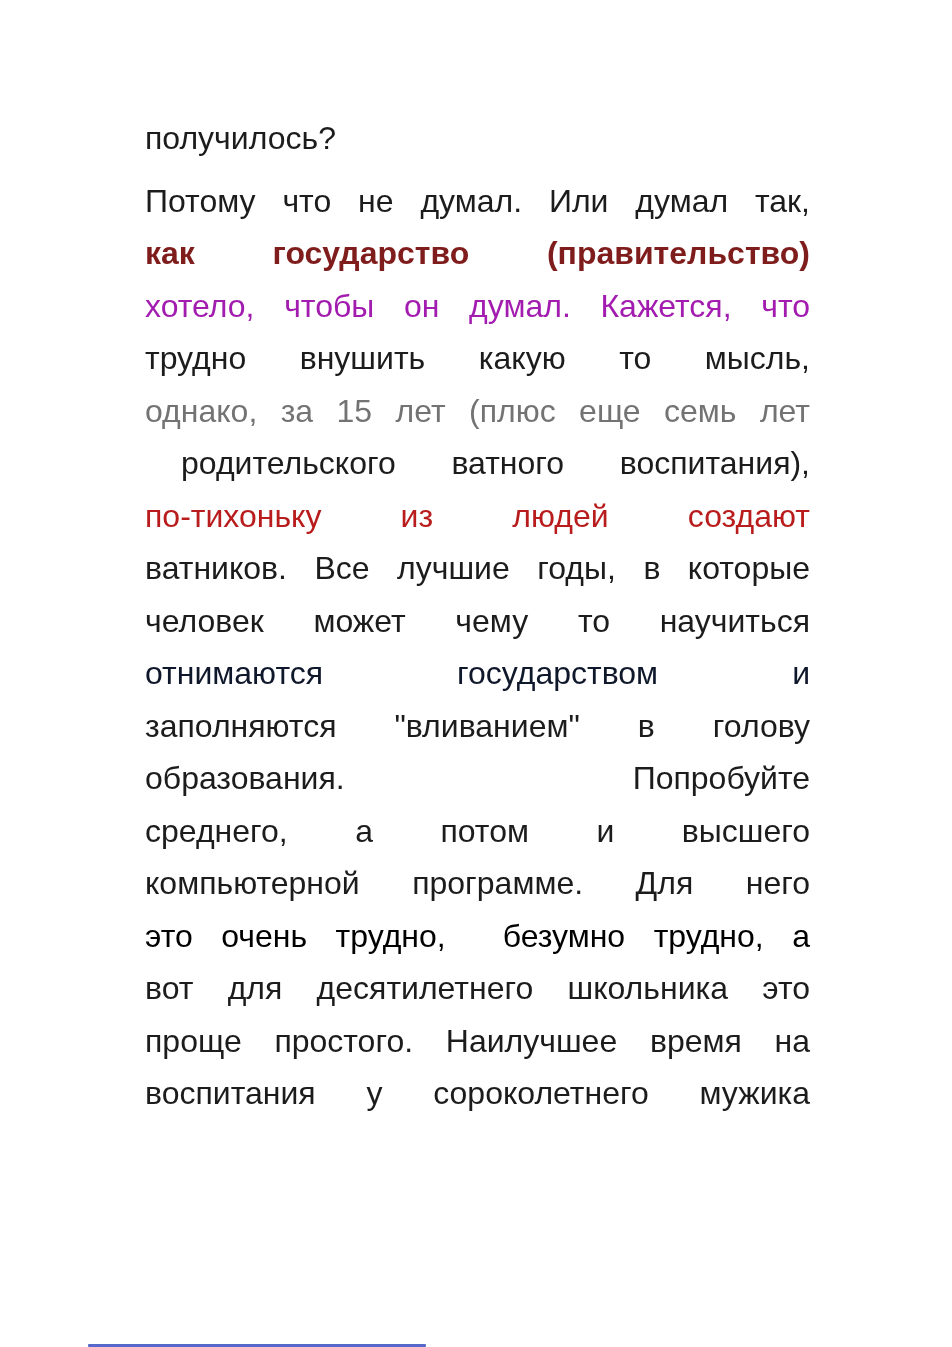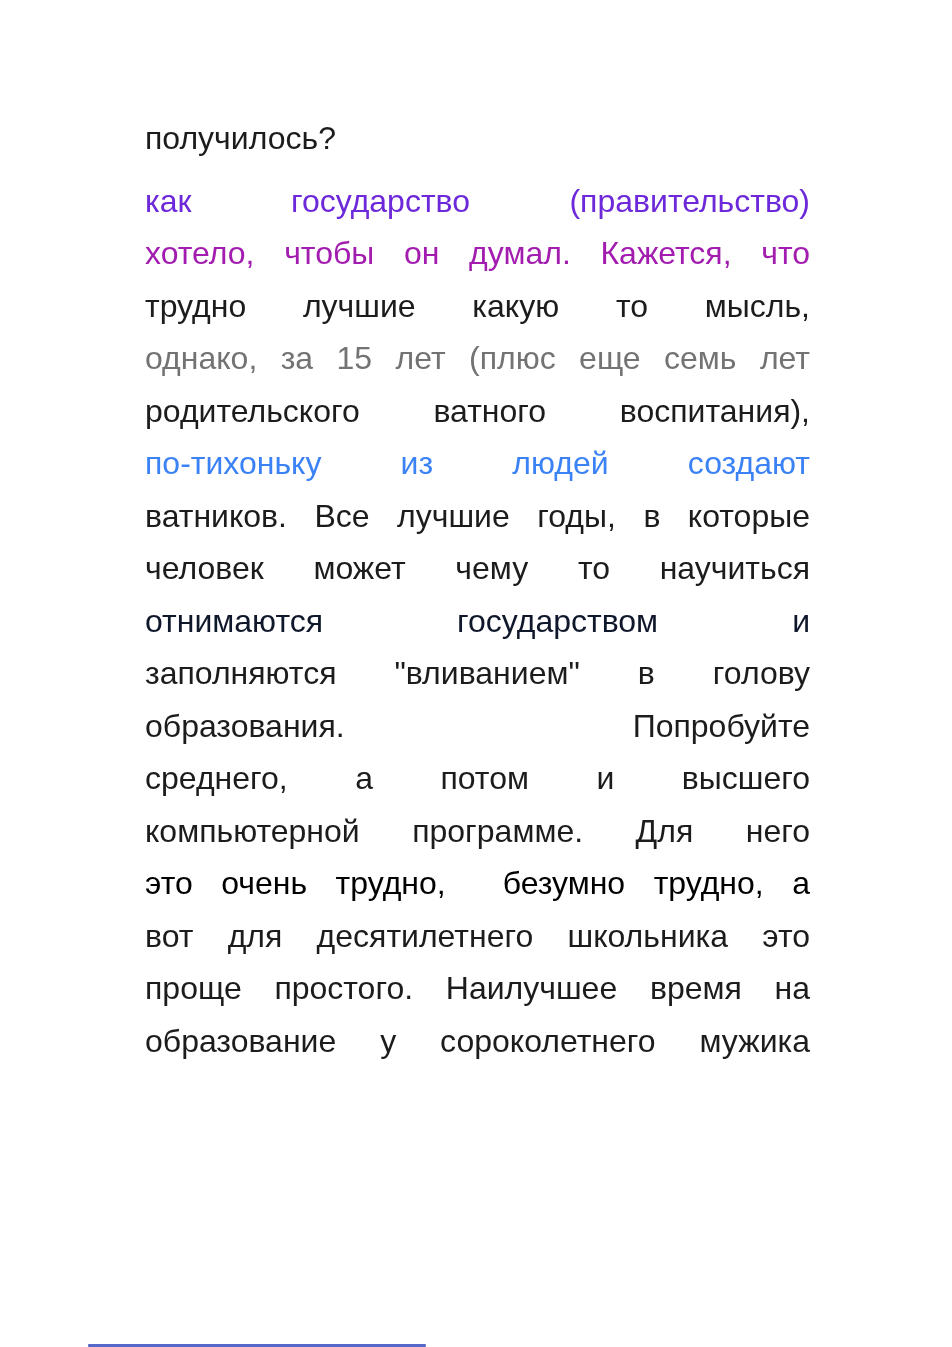--- a/index.html
+++ b/index.html
@@ -55,34 +55,35 @@
 </head>
 <body style="background: rgb(255, 255, 255);">
 
 <div class="reader-screen">
   <div class="reading-page">
     <div id="page-text">
         <div class="paragraph">
           <div class="line" style="color: rgb(28, 28, 28);">получилось?</div>
         </div>
         <div class="paragraph">
-          <div class="line" style="color: #6d28d9;">как государство (правительство)</div>
+          <div class="line" style="color: rgb(28, 28, 28);">Потому что не думал. Или думал так,</div>
+          <div class="line" style="color: #7f1d1d; font-weight: bold;">как государство (правительство)</div>
           <div class="line" style="color: #a21caf;">хотело, чтобы он думал. Кажется, что</div>
-          <div class="line" style="color: rgb(28, 28, 28);">трудно лучшие какую то мысль,</div>
+          <div class="line" style="color: rgb(28, 28, 28);">трудно внушить какую то мысль,</div>
           <div class="line" style="color: #737373;">однако, за 15 лет (плюс еще семь лет</div>
-          <div class="line" style="color: rgb(28, 28, 28);">родительского ватного воспитания),</div>
-          <div class="line" style="color: #3b82f6;">по-тихоньку из людей создают</div>
+          <div class="line" style="color: rgb(28, 28, 28); margin-left: 36px;">родительского ватного воспитания),</div>
+          <div class="line" style="color: #b91c1c;">по-тихоньку из людей создают</div>
           <div class="line" style="color: rgb(28, 28, 28);">ватников. Все лучшие годы, в которые</div>
           <div class="line" style="color: rgb(28, 28, 28);">человек может чему то научиться</div>
           <div class="line" style="color: #0f172a;">отнимаются государством и</div>
           <div class="line" style="color: rgb(28, 28, 28);">заполняются "вливанием" в голову</div>
           <div class="line" style="color: rgb(28, 28, 28);">образования. Попробуйте</div>
           <div class="line" style="color: rgb(28, 28, 28);">среднего, а потом и высшего</div>
           <div class="line" style="color: rgb(28, 28, 28);">компьютерной программе. Для него</div>
           <div class="line" style="color: #000000;">это очень трудно,  безумно трудно, а</div>
           <div class="line" style="color: rgb(28, 28, 28);">вот для десятилетнего школьника это</div>
           <div class="line" style="color: rgb(28, 28, 28);">проще простого. Наилучшее время на</div>
-          <div class="line" style="color: rgb(28, 28, 28);">образование у сороколетнего мужика</div>
+          <div class="line" style="color: rgb(28, 28, 28);">воспитания у сороколетнего мужика</div>
         </div>
       </div>
   </div>
   <div class="progress-bar" style="width: 337.96px; background: rgb(86, 104, 201);"></div>
 </div>
 
 </body></html>

